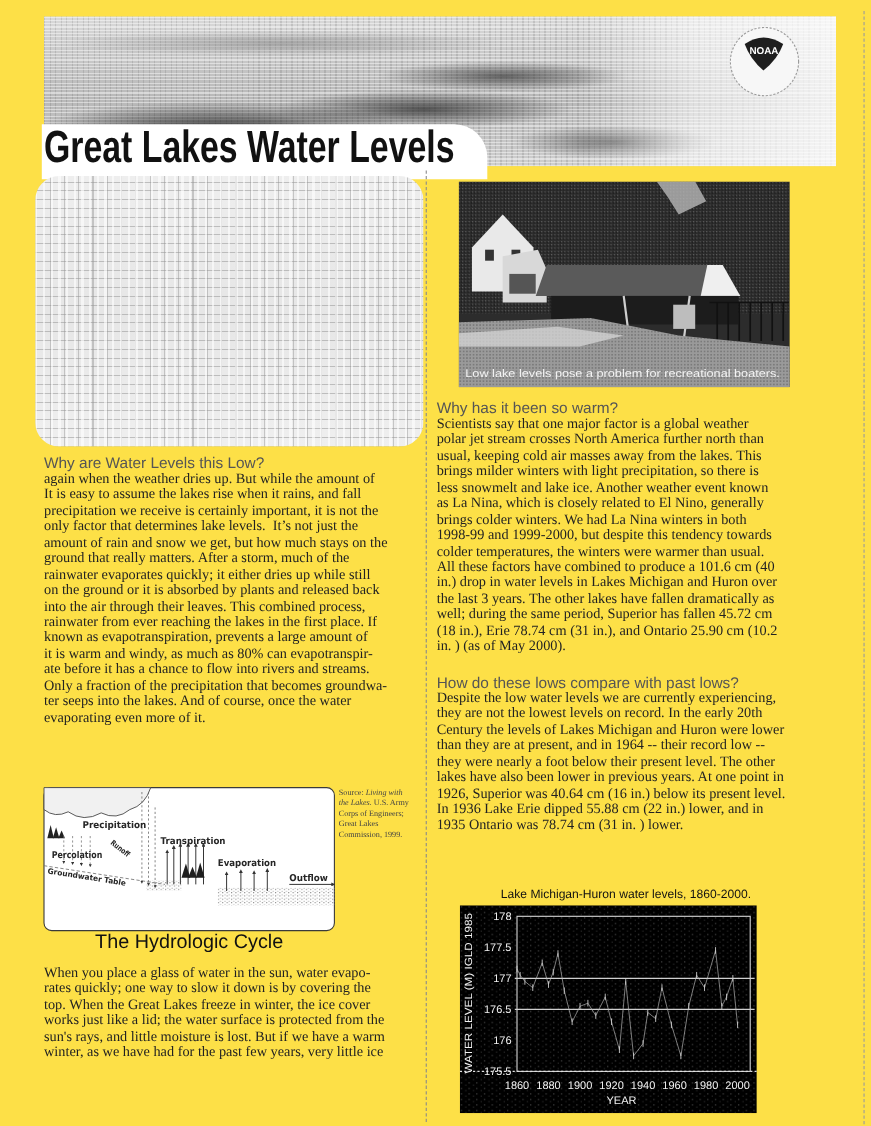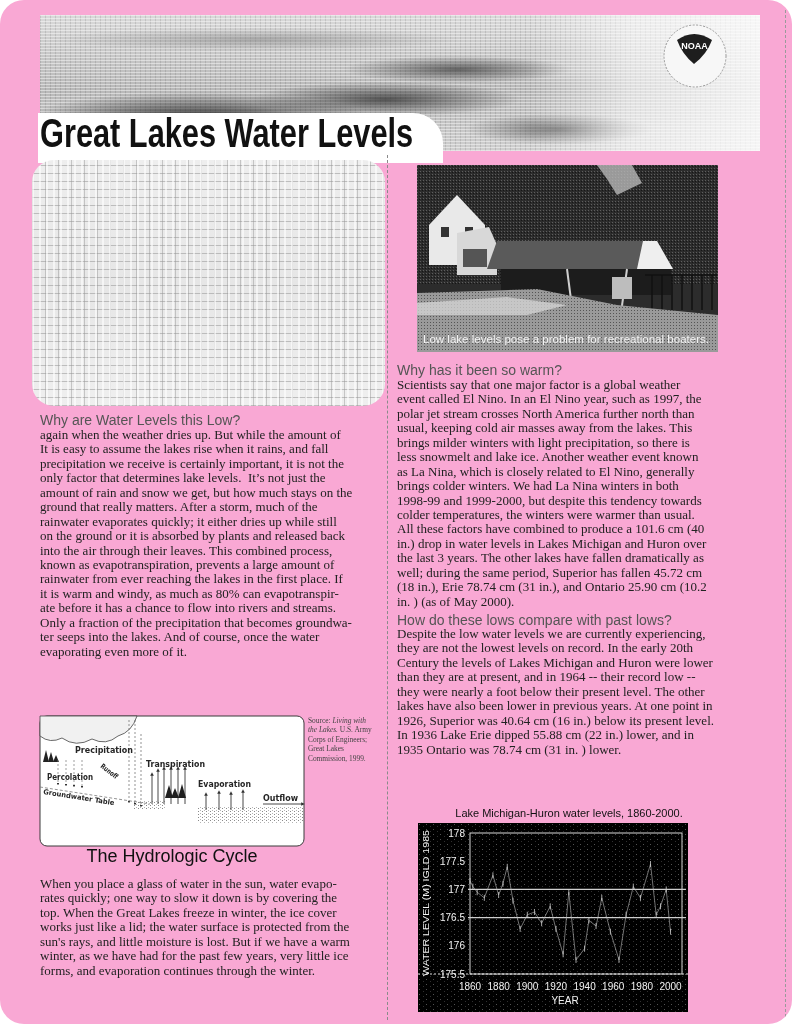--- a/index.html
+++ b/index.html
@@ -1,16 +1,16 @@
 <!DOCTYPE html>
 <html><head>
 <meta charset="utf-8">
 <style>
   html, body { margin: 0; padding: 0; background: #ffffff; }
-  #page { position: relative; width: 792px; height: 1024px; overflow: hidden; background: #f9a8d4; border-radius: 24px; }
+  #page { position: relative; width: 792px; height: 1024px; overflow: hidden; background: #fde047; }
 
   
   .banner {
     position: absolute; left: 40px; top: 15px; width: 720px; height: 136px;
     background:
       linear-gradient(90deg, transparent 0%, transparent 68%, rgba(255,255,255,.55) 82%, rgba(255,255,255,.8) 100%),
       radial-gradient(ellipse 34% 30% at 22% 78%, rgba(25,25,25,.9), rgba(25,25,25,0) 72%),
       radial-gradient(ellipse 26% 18% at 48% 62%, rgba(45,45,45,.75), rgba(45,45,45,0) 72%),
       radial-gradient(ellipse 22% 14% at 58% 40%, rgba(55,55,55,.7), rgba(55,55,55,0) 72%),
       radial-gradient(ellipse 18% 16% at 72% 84%, rgba(60,60,60,.6), rgba(60,60,60,0) 72%),
@@ -99,22 +99,22 @@
   <div class="para" style="left:40px; top:428px;">
       <div class="line">again when the weather dries up. But while the amount of</div>
       <div class="line">It is easy to assume the lakes rise when it rains, and fall</div>
       <div class="line">precipitation we receive is certainly important, it is not the</div>
       <div class="line">only factor that determines lake levels.  It’s not just the</div>
       <div class="line">amount of rain and snow we get, but how much stays on the</div>
       <div class="line">ground that really matters. After a storm, much of the</div>
       <div class="line">rainwater evaporates quickly; it either dries up while still</div>
       <div class="line">on the ground or it is absorbed by plants and released back</div>
       <div class="line">into the air through their leaves. This combined process,</div>
+      <div class="line">rainwater from ever reaching the lakes in the first place. If</div>
       <div class="line">known as evapotranspiration, prevents a large amount of</div>
-      <div class="line">rainwater from ever reaching the lakes in the first place. If</div>
       <div class="line">it is warm and windy, as much as 80% can evapotranspir-</div>
       <div class="line">ate before it has a chance to flow into rivers and streams.</div>
       <div class="line">Only a fraction of the precipitation that becomes groundwa-</div>
       <div class="line">ter seeps into the lakes. And of course, once the water</div>
       <div class="line">evaporating even more of it.</div>
     </div>
 
   <svg class="diagram" viewBox="0 0 270 140">
     <defs>
       <marker id="ah" viewBox="0 0 6 6" refX="3" refY="3" markerWidth="4" markerHeight="4" orient="auto">
@@ -185,21 +185,20 @@
   </div>
   <div class="diagram-caption">The Hydrologic Cycle</div>
 
   <div class="para" style="left:40px; top:877px;">
       <div class="line">When you place a glass of water in the sun, water evapo-</div>
       <div class="line">rates quickly; one way to slow it down is by covering the</div>
       <div class="line">top. When the Great Lakes freeze in winter, the ice cover</div>
       <div class="line">works just like a lid; the water surface is protected from the</div>
       <div class="line">sun's rays, and little moisture is lost. But if we have a warm</div>
       <div class="line">winter, as we have had for the past few years, very little ice</div>
-      <div class="line">forms, and evaporation continues through the winter.</div>
     </div>
 
   <svg class="photo" viewBox="0 0 301 187">
     <defs>
       <pattern id="dots" width="3" height="3" patternUnits="userSpaceOnUse">
         <rect x="0" y="0" width="1" height="1" fill="#6a6a6a"></rect>
         <rect x="2" y="1" width="1" height="1" fill="#111"></rect>
       </pattern>
       <pattern id="dotsLight" width="3" height="3" patternUnits="userSpaceOnUse">
         <rect x="0" y="0" width="3" height="3" fill="#9a9a9a"></rect>
@@ -235,21 +234,20 @@
       <line x1="295" y1="110" x2="295" y2="145"></line>
     </g>
     <path d="M0,128 L120,124 L200,140 L301,150 L301,187 L0,187 Z" fill="url(#dotsLight)"></path>
     <path d="M0,138 L90,132 L150,140 L110,150 L0,150 Z" fill="#d6d6d6" opacity="0.75"></path>
     <text class="photo-caption-text" x="6" y="178" textLength="286" lengthAdjust="spacingAndGlyphs">Low lake levels pose a problem for recreational boaters.</text>
   </svg>
 
   <h2 class="heading" style="left:397px; top:362px;text-align:right;">Why has it been so warm?</h2>
   <div class="para" style="left:397px; top:378px;">
       <div class="line">Scientists say that one major factor is a global weather</div>
-      <div class="line">event called El Nino. In an El Nino year, such as 1997, the</div>
       <div class="line">polar jet stream crosses North America further north than</div>
       <div class="line">usual, keeping cold air masses away from the lakes. This</div>
       <div class="line">brings milder winters with light precipitation, so there is</div>
       <div class="line">less snowmelt and lake ice. Another weather event known</div>
       <div class="line">as La Nina, which is closely related to El Nino, generally</div>
       <div class="line">brings colder winters. We had La Nina winters in both</div>
       <div class="line">1998-99 and 1999-2000, but despite this tendency towards</div>
       <div class="line">colder temperatures, the winters were warmer than usual.</div>
       <div class="line">All these factors have combined to produce a 101.6 cm (40</div>
       <div class="line">in.) drop in water levels in Lakes Michigan and Huron over</div>

